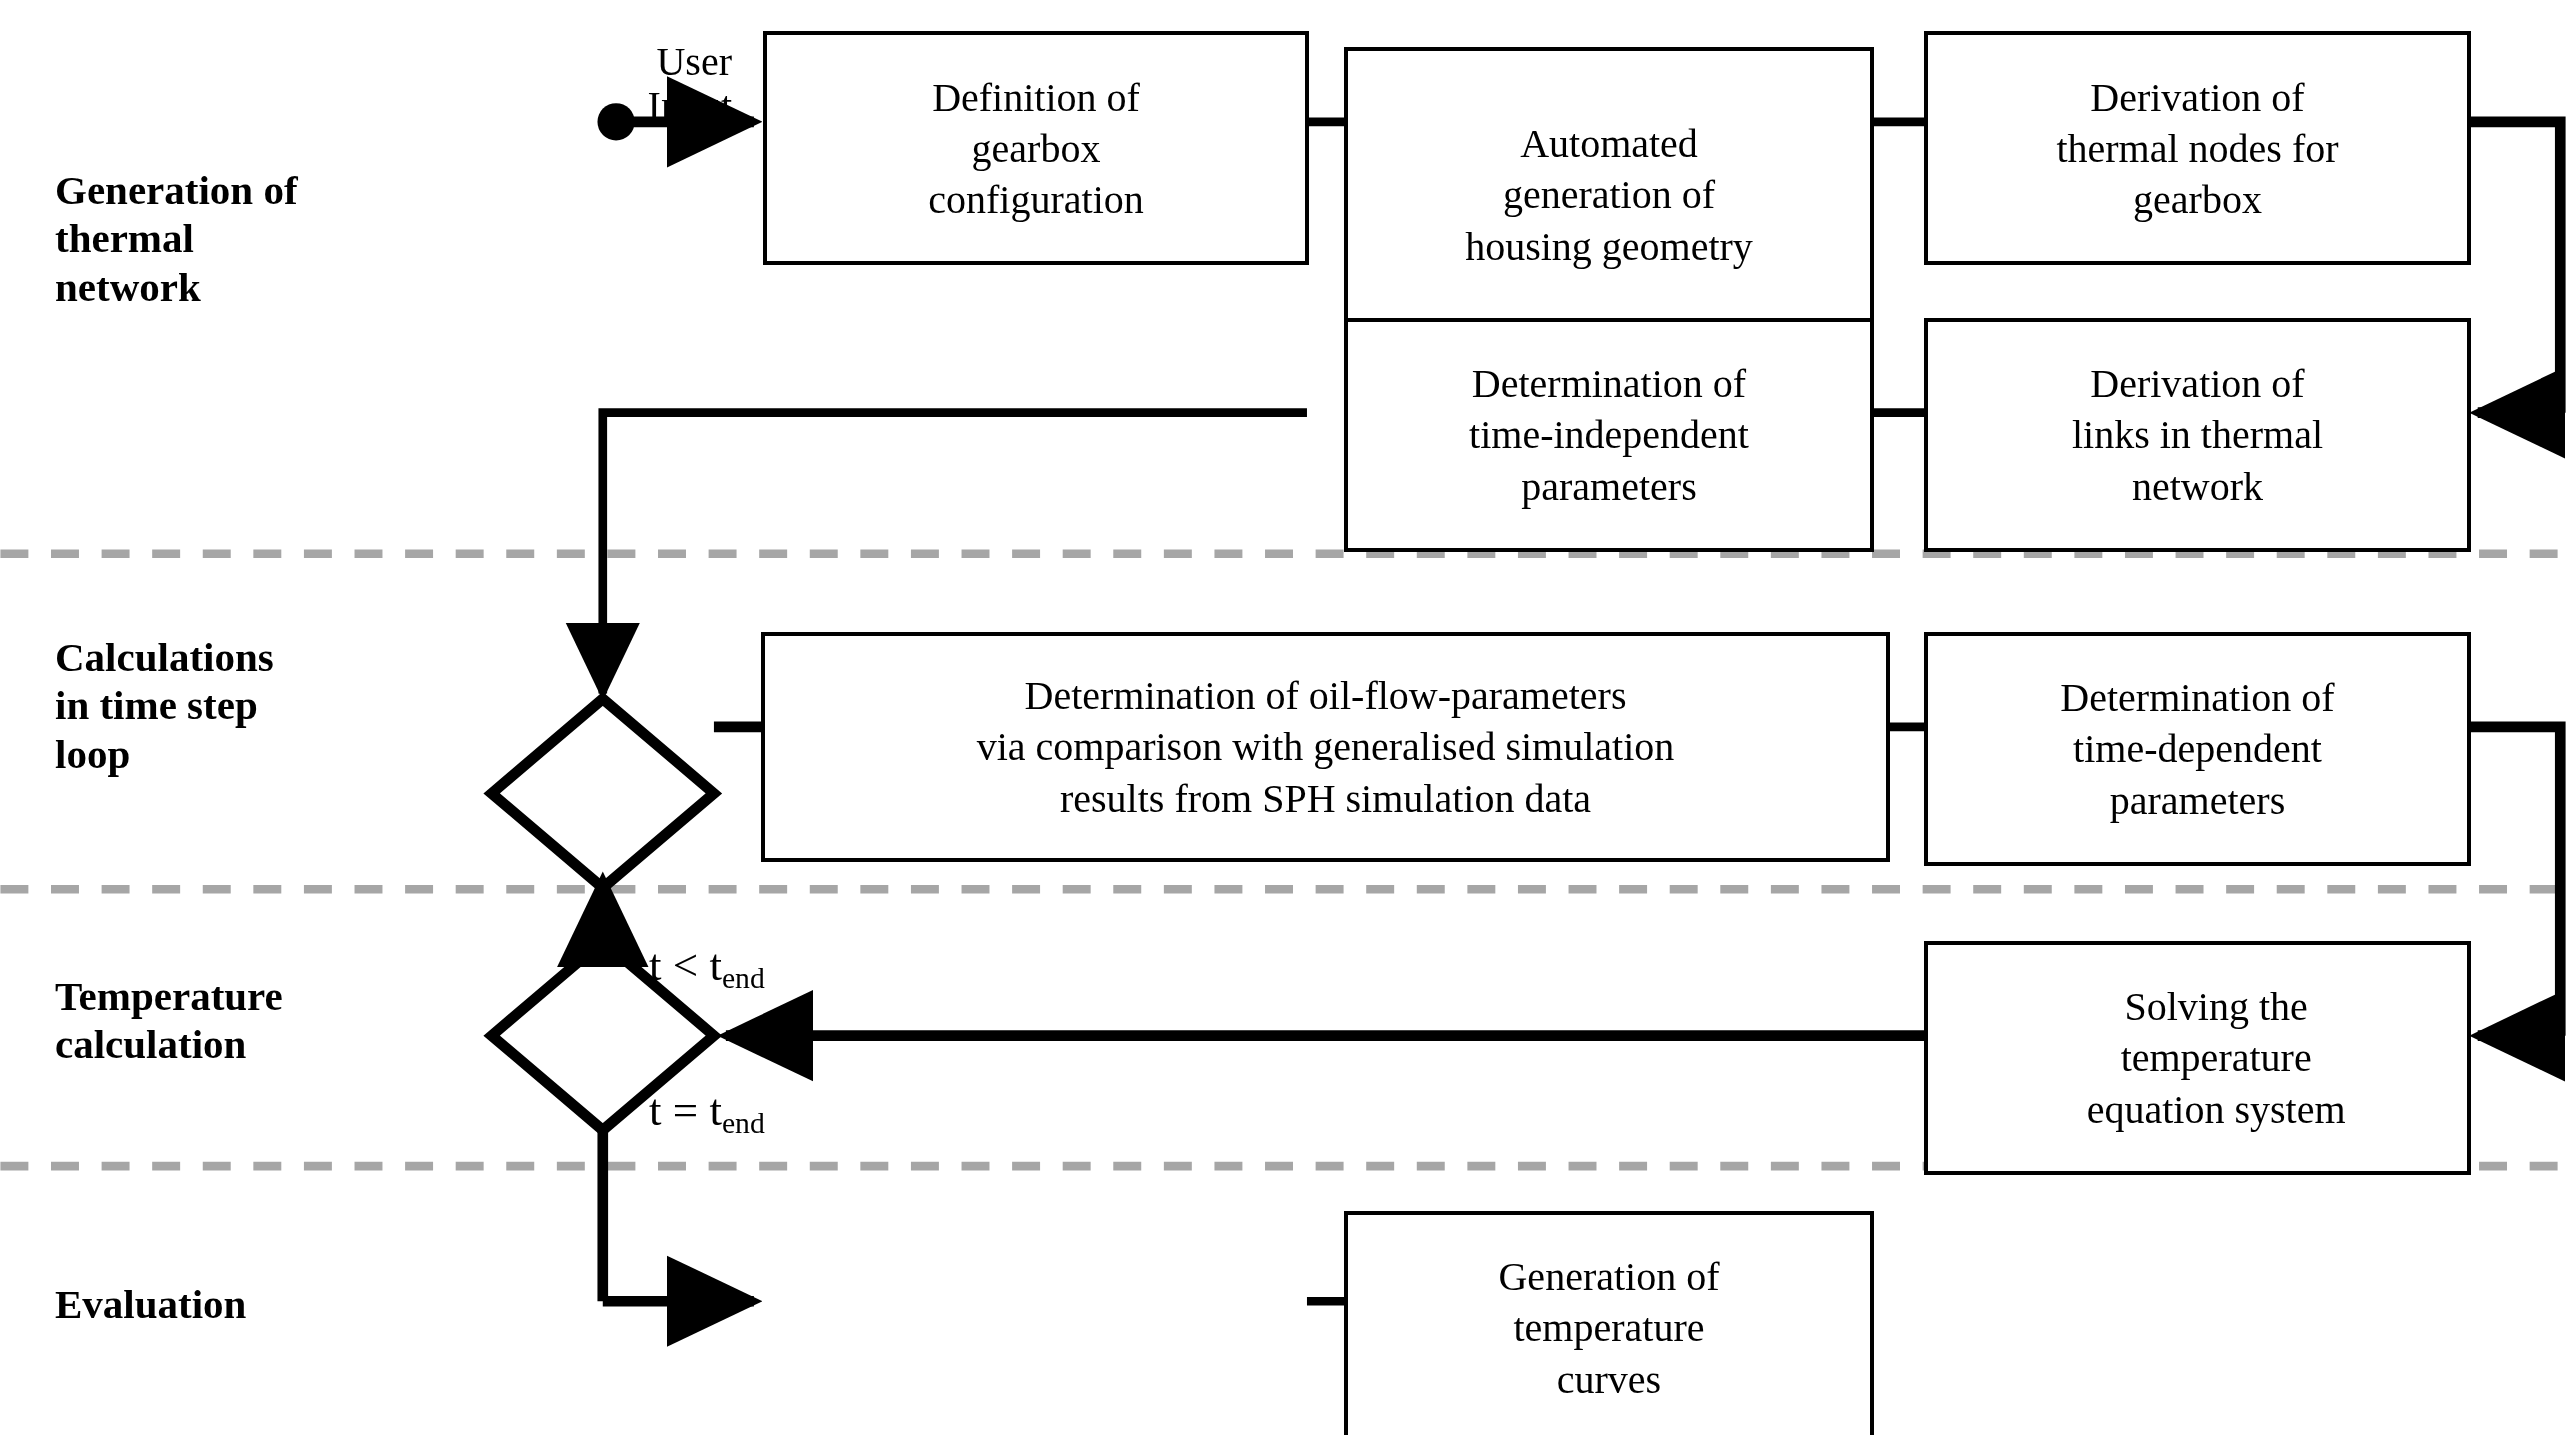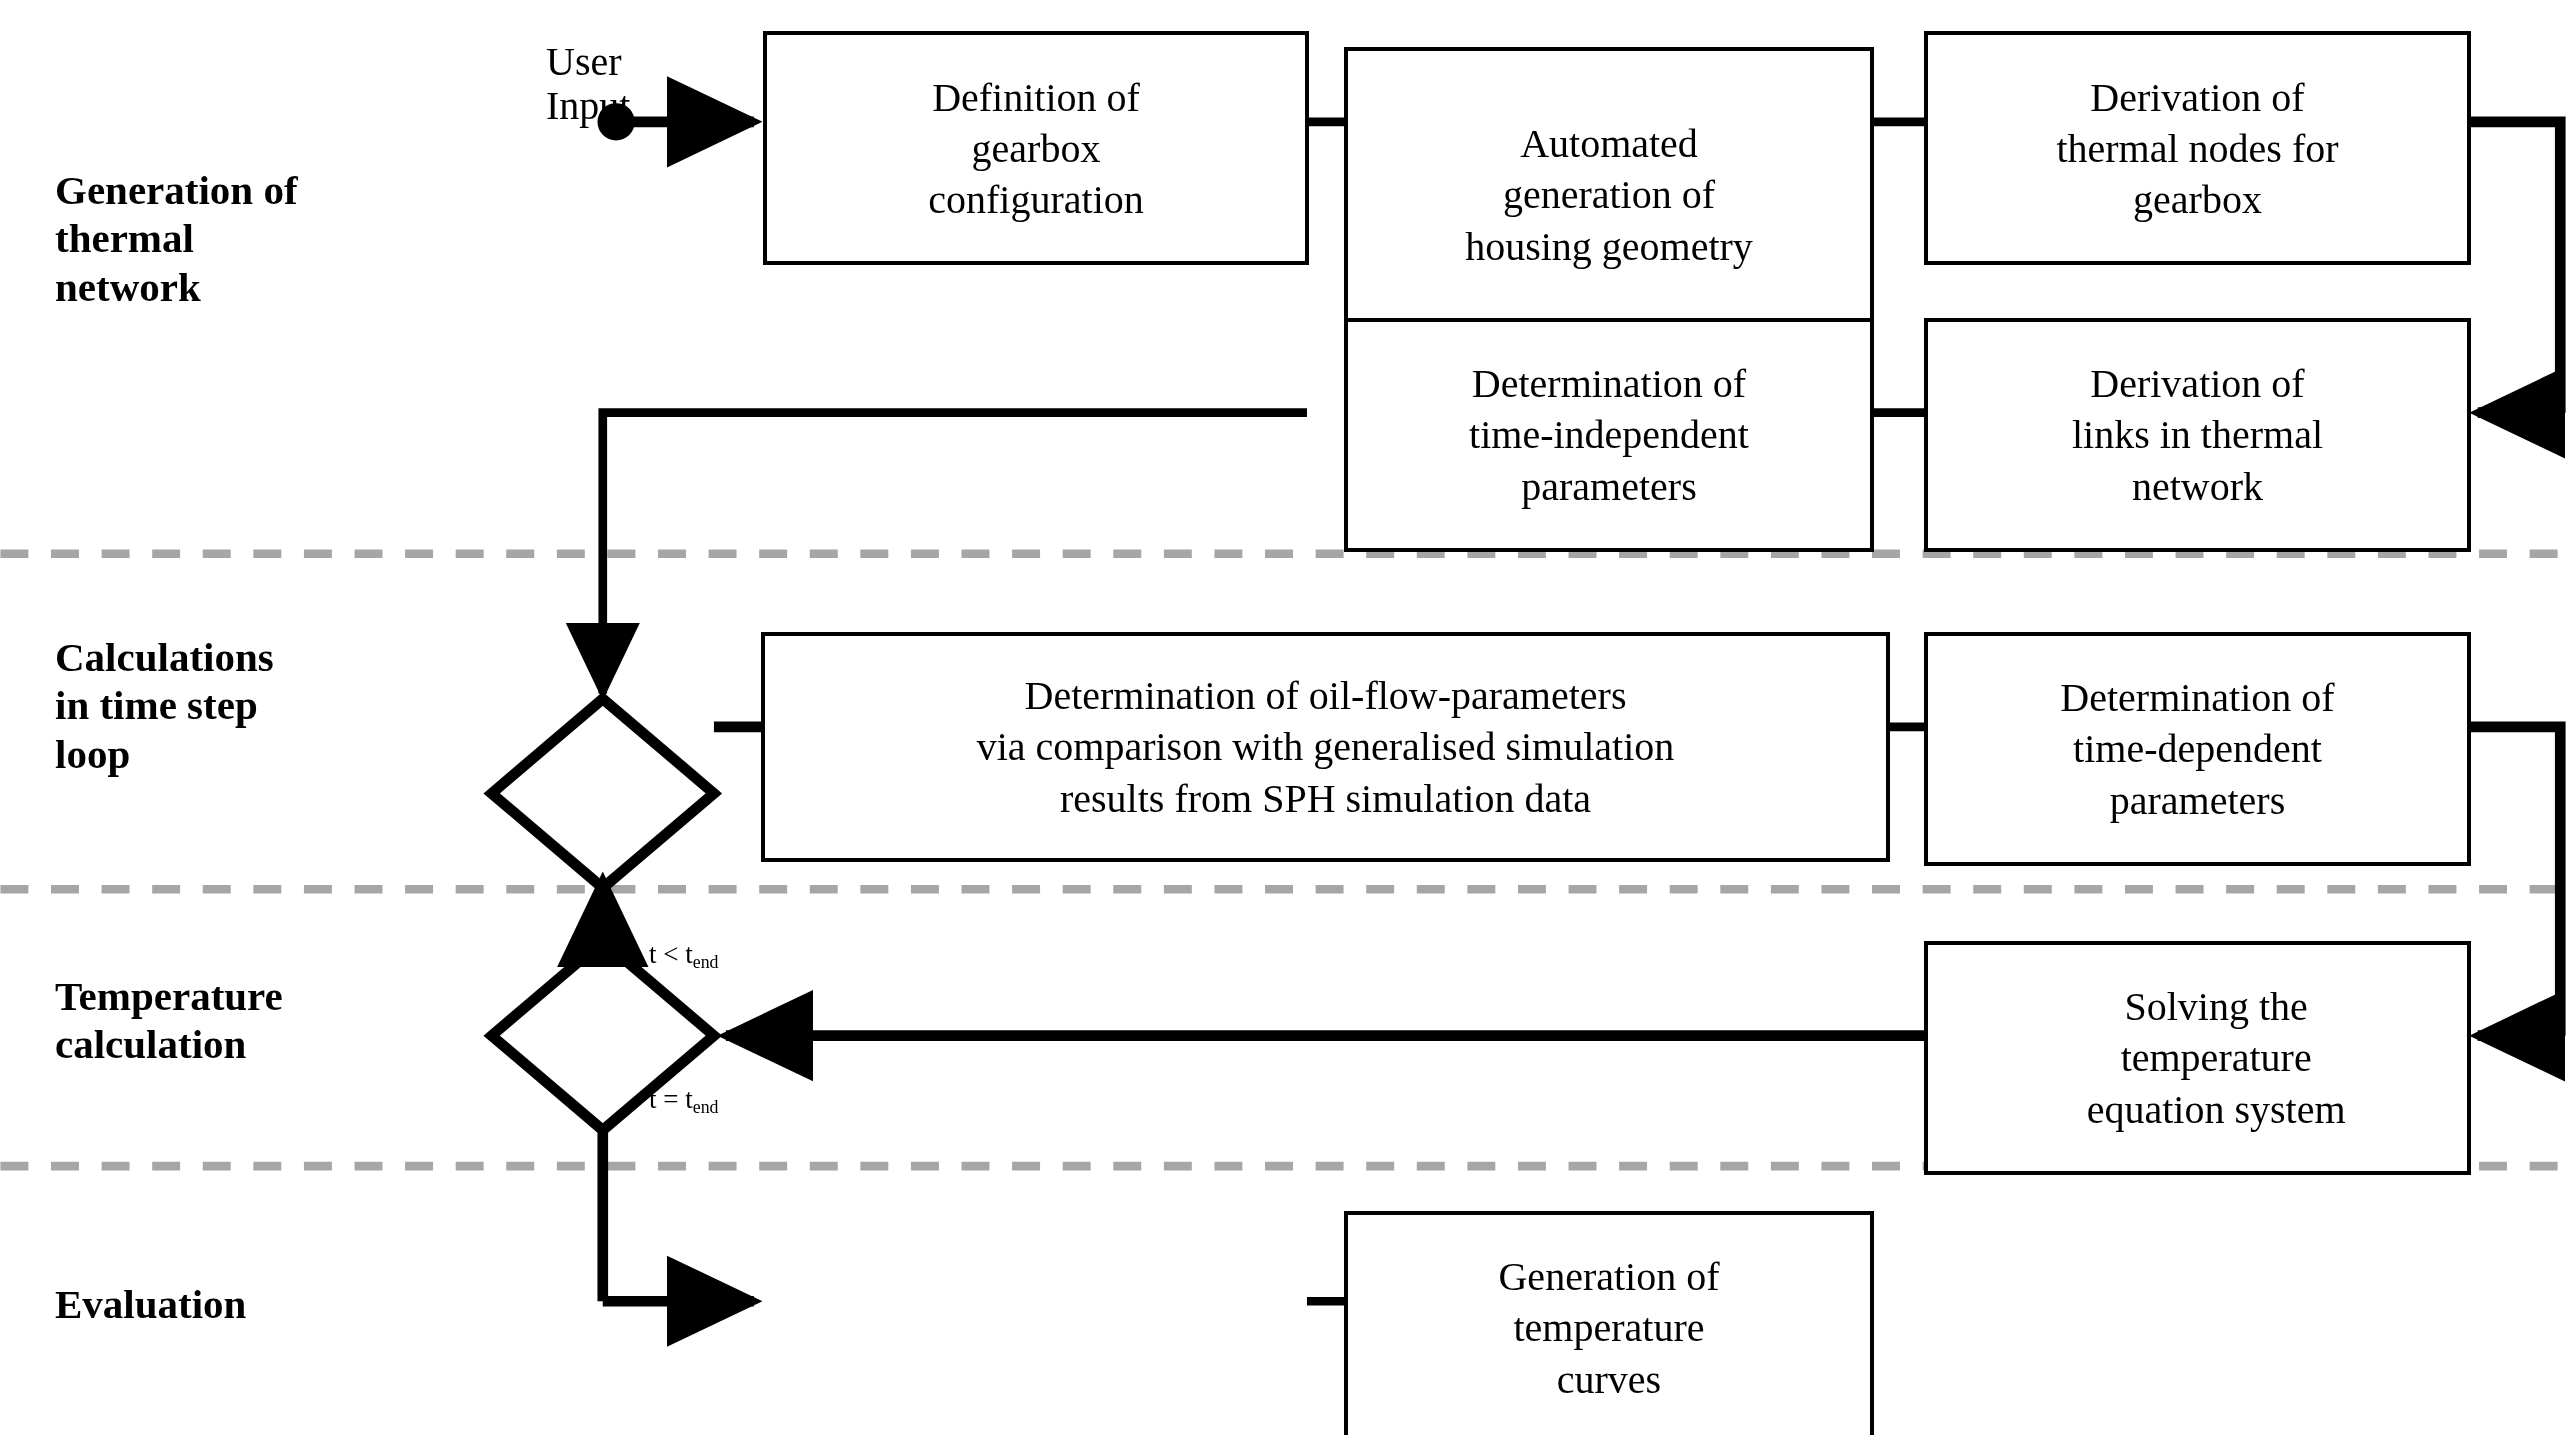--- a/index.html
+++ b/index.html
@@ -36,21 +36,21 @@
     position:absolute;
     font-family:"Liberation Serif", serif;
     font-size:40px;
     line-height:1.1;
     color:#000;
     white-space:pre-line;
   }
   .cond{
     position:absolute;
     font-family:"Liberation Serif", serif;
-    font-size:27px;
+    font-size:45px;
     color:#000;
     white-space:nowrap;
   }
   .cond sub{font-size:0.66em;vertical-align:-0.28em;}
 </style>
 </head>
 <body>
 
 <div id="stage">
 
@@ -112,21 +112,21 @@
   <div class="lane-label" style="left:55px;top:166px;width:426px;">Generation of
 thermal
 network</div>
   <div class="lane-label" style="left:55px;top:633px;width:426px;">Calculations
 in time step
 loop</div>
   <div class="lane-label" style="left:55px;top:972px;width:426px;">Temperature
 calculation</div>
   <div class="lane-label" style="left:55px;top:1280px;width:426px;">Evaluation</div>
 
-  <div class="freetext" style="left:546px;top:40px;width:186px;text-align:left;">User
+  <div class="freetext" style="left:546px;top:40px;width:186px;text-align:right;">User
 Input</div>
 
   <div class="pbox" style="left:763px;top:9.3px;width:546px;height:234px;">Definition of
 gearbox
 configuration</div>
   <div class="pbox" style="left:1344px;top:25px;width:530px;height:296px;">Automated
 generation of
 housing geometry</div>
   <div class="pbox" style="left:1924px;top:9.3px;width:547px;height:234px;">Derivation of
 thermal nodes for

